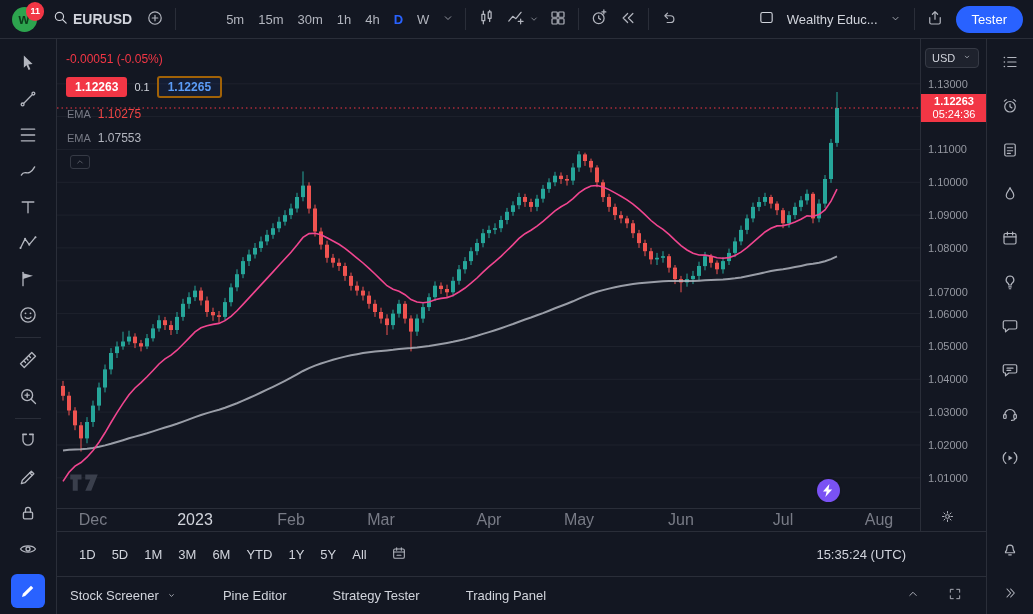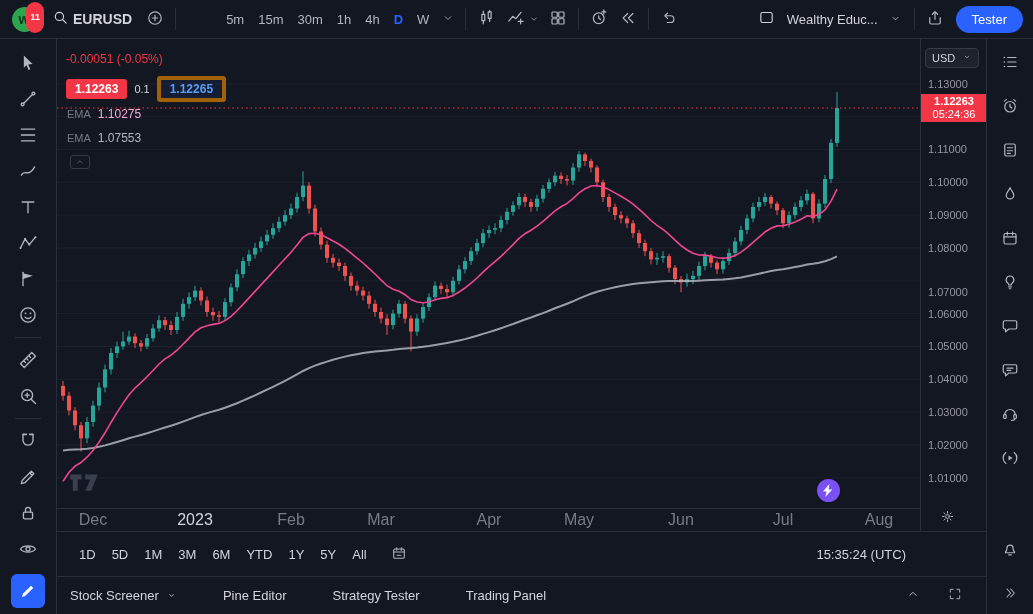--- a/index.html
+++ b/index.html
@@ -8,21 +8,21 @@
   .btn{display:inline-flex;align-items:center;justify-content:center;gap:4px;border:none;
        background:transparent;color:#b2b5be;cursor:pointer;border-radius:4px;padding:4px;font-family:inherit;font-size:13px;}
   .vsep{width:1px;height:22px;background:#2a2e39;margin:0 5px;flex:none;}
   
   .topbar{position:absolute;left:0;top:0;right:0;height:38px;border-bottom:1px solid #2a2e39;
           display:flex;align-items:center;padding:0 10px 0 6px;gap:2px;background:#131722;z-index:10;}
   .logo-wrap{position:relative;width:36px;height:30px;display:flex;align-items:center;justify-content:center;cursor:pointer;flex:none;}
   .logo{width:25px;height:25px;border-radius:50%;background:#2da44e;display:flex;align-items:center;justify-content:center;
         color:#0b3d1c;font-weight:bold;font-size:14px;}
   .badge{position:absolute;top:-2px;right:-2px;background:#f23645;color:#fff;border-radius:9px;font-size:9px;
-         padding:10px 4px;font-weight:bold;line-height:11px;}
+         padding:4px 4px;font-weight:bold;line-height:11px;}
   .symbol-btn{font-weight:bold;font-size:14px;color:#d1d4dc;padding:4px 8px;}
   .interval{padding:4px 7px;font-size:13px;color:#b2b5be;border-radius:4px;background:transparent;border:none;cursor:pointer;font-family:inherit;}
   .interval.active{color:#2962ff;font-weight:bold;}
   .layout-btn{color:#d1d4dc;font-size:13px;gap:12px;padding:4px 6px;}
   .publish{background:#2962ff;color:#fff;border:none;border-radius:15px;padding:6px 16px;font-size:13px;
            font-family:inherit;margin-left:6px;cursor:pointer;}
   .spacer{flex:1;}
   
   .left-toolbar{position:absolute;top:39px;left:0;bottom:0;width:56px;border-right:1px solid #2a2e39;
                 display:flex;flex-direction:column;align-items:center;padding:7px 0 6px;gap:2px;background:#131722;z-index:9;}
@@ -36,25 +36,25 @@
   .rtool{width:30px;height:30px;border:none;border-radius:6px;display:flex;align-items:center;justify-content:center;
          color:#b2b5be;background:transparent;cursor:pointer;flex:none;}
   .flex-spacer{flex:1;}
   
   .chart-box{position:absolute;left:57px;top:39px;width:863px;height:469px;overflow:hidden;background:#131722;}
   .chart-box svg.main{position:absolute;left:0;top:0;}
   .legend-change{position:absolute;left:9px;top:13px;color:#f23645;font-size:12px;}
   .quote-row{position:absolute;left:9px;top:37px;display:flex;align-items:center;}
   .sell{background:#f23645;color:#fff;font-size:12px;font-weight:bold;padding:3px 9px;border-radius:3px;border:none;cursor:pointer;font-family:inherit;}
   .spread{color:#d1d4dc;font-size:11px;margin:0 7px;}
-  .buy{border:4px solid #a16207;color:#5b9cf6;font-size:12px;font-weight:bold;padding:2px 9px;border-radius:3px;
+  .buy{border:2px solid #a16207;color:#5b9cf6;font-size:12px;font-weight:bold;padding:2px 9px;border-radius:3px;
        background:rgba(41,98,255,0.08);cursor:pointer;font-family:inherit;}
   .ema-row{position:absolute;left:10px;font-size:12px;}
   .ema-row .l{color:#787b86;font-size:11px;margin-right:7px;}
-  .ema-row .v.pink{color:#f9a8d4;}
+  .ema-row .v.pink{color:#ef4444;}
   .ema-row .v.gray{color:#b2b5be;}
   .r1{top:68px;} .r2{top:92px;}
   .legend-collapse{position:absolute;left:13px;top:116px;width:20px;height:14px;border:1px solid #363a45;border-radius:3px;
                    background:transparent;color:#787b86;display:flex;align-items:center;justify-content:center;cursor:pointer;padding:0;}
   .watermark{position:absolute;left:12px;top:434px;color:#3a3f4c;}
   .ai-bubble{position:absolute;left:760px;top:440px;width:23px;height:23px;border-radius:50%;background:#7a52f4;
              display:flex;align-items:center;justify-content:center;box-shadow:0 0 0 2px rgba(20,23,34,.8);cursor:pointer;}
   
   .price-axis{position:absolute;left:920px;top:39px;width:66px;height:492px;border-left:1px solid #2a2e39;background:#131722;z-index:5;cursor:ns-resize;}
   .usd-box{position:absolute;top:9px;left:4px;width:54px;height:20px;border:1px solid #363a45;background:#1e222d;border-radius:4px;

